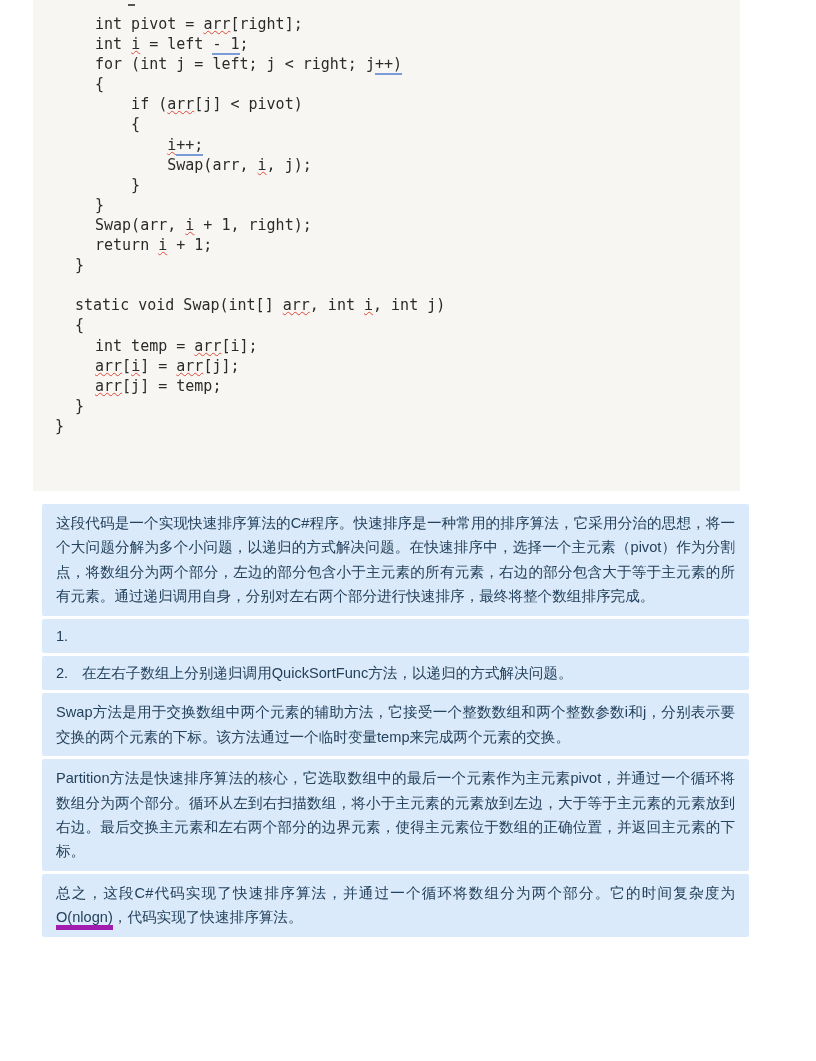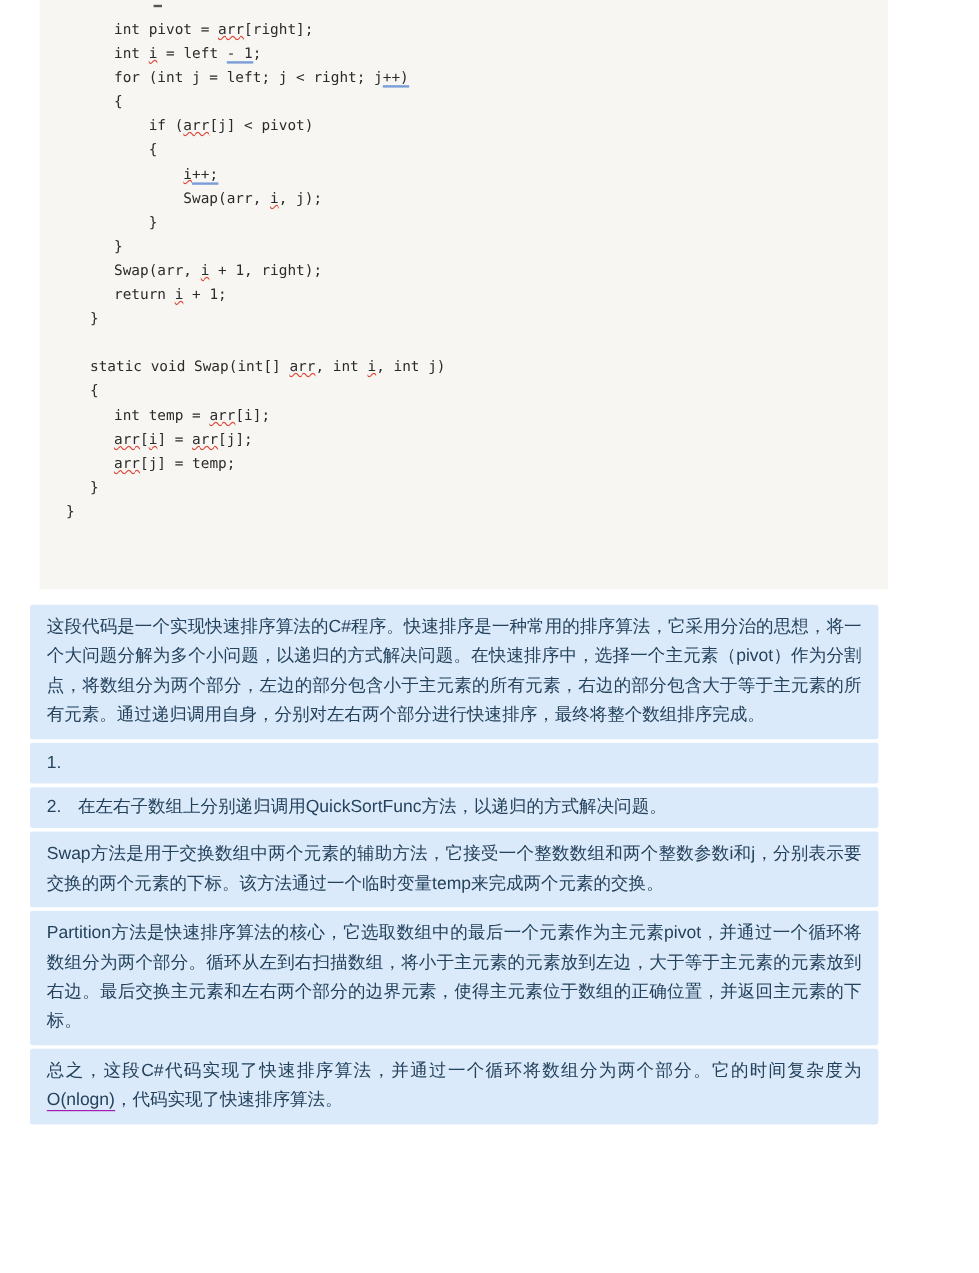--- a/index.html
+++ b/index.html
@@ -30,21 +30,21 @@
     height: 491px;
     background: #f7f6f2;
     box-sizing: border-box;
     padding: 0;
     overflow: hidden;
   }
   .code-pre {
     margin: 0;
     padding: 14px 0 0 0;
     font-family: "DejaVu Sans Mono", "Liberation Mono", monospace;
-    font-size: 12px;
+    font-size: 15px;
     line-height: 20.1px;
     color: #2b2b2b;
     white-space: pre;
     letter-spacing: 0px;
   }
   .code-pre .ln {
     display: block;
     padding-left: 62px;
     height: 20.1px;
   }
@@ -66,21 +66,21 @@
     text-underline-offset: 1px;
   }
   .bu {
     border-bottom: 2px solid #7a9cd8;
     padding-bottom: 0px;
   }
 
   
   .answer {
     position: absolute;
-    left: 25px;
+    left: 42px;
     width: 707px;
     box-sizing: border-box;
   }
   .blue-box {
     background: #dbeafa;
     color: #24425c;
     font-family: "Liberation Sans", sans-serif;
     font-size: 14.6px;
     line-height: 24.4px;
     padding: 7px 14px 7px 14px;
@@ -97,21 +97,21 @@
   }
   .li-num {
     flex: 0 0 auto;
     width: 26px;
     color: #24425c;
   }
   .li-text {
     flex: 1 1 auto;
   }
   .ul-blue {
-    border-bottom: 1px solid #a21caf;
+    border-bottom: 5px solid #a21caf;
   }
 </style>
 </head>
 <body>
 
 <div id="page">
 
   <div class="code-block">
     <div class="code-caret"></div>
     <pre class="code-pre"><span class="ln">int pivot = <span class="sq">arr</span>[right];</span><span class="ln">int <span class="sq">i</span> = left <span class="bu">- 1</span>;</span><span class="ln">for (int j = left; j &lt; right; j<span class="bu">++)</span></span><span class="ln">{</span><span class="ln">    if (<span class="sq">arr</span>[j] &lt; pivot)</span><span class="ln">    {</span><span class="ln">        <span class="sq">i</span><span class="bu">++;</span></span><span class="ln">        Swap(arr, <span class="sq">i</span>, j);</span><span class="ln">    }</span><span class="ln">}</span><span class="ln">Swap(arr, <span class="sq">i</span> + 1, right);</span><span class="ln">return <span class="sq">i</span> + 1;</span><span class="ln" style="padding-left:42px">}</span><span class="ln"> </span><span class="ln" style="padding-left:42px">static void Swap(int[] <span class="sq">arr</span>, int <span class="sq">i</span>, int j)</span><span class="ln" style="padding-left:42px">{</span><span class="ln">int temp = <span class="sq">arr</span>[i];</span><span class="ln"><span class="sq">arr</span>[<span class="sq">i</span>] = <span class="sq">arr</span>[j];</span><span class="ln"><span class="sq">arr</span>[j] = temp;</span><span class="ln" style="padding-left:42px">}</span><span class="ln" style="padding-left:22px">}</span></pre>

